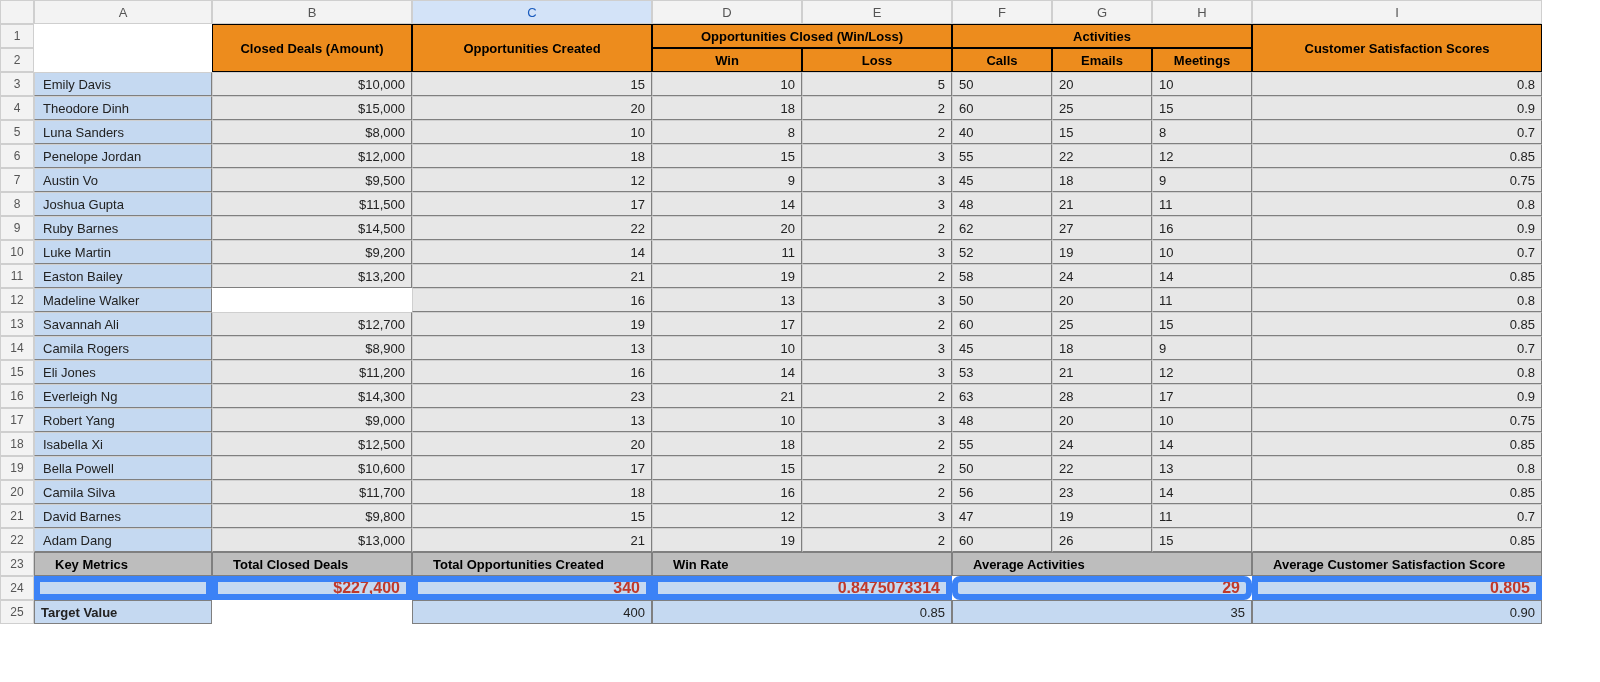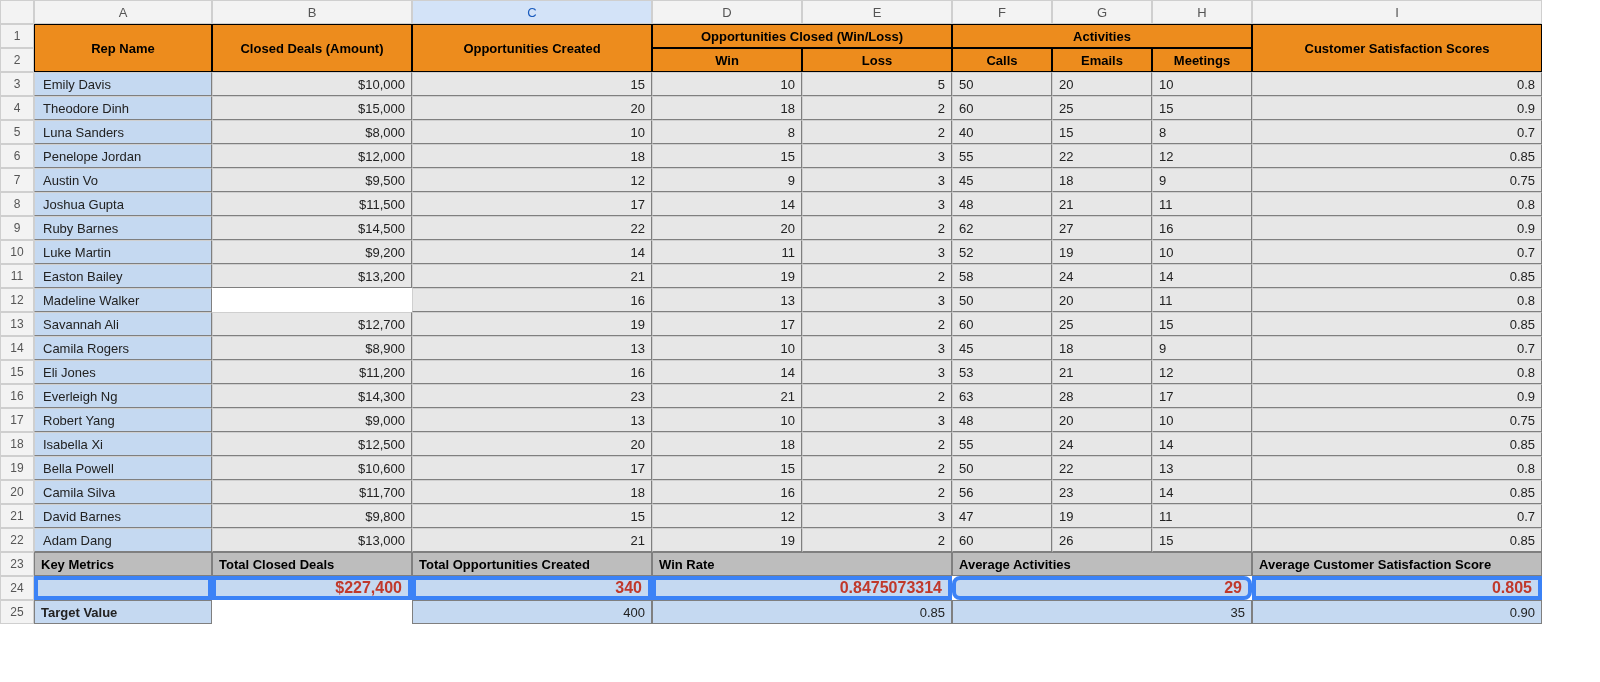--- a/index.html
+++ b/index.html
@@ -62,25 +62,25 @@
     background: #e7e7e7;
     border-right: 1px solid #7f7f7f;
     border-bottom: 1px solid #7f7f7f;
   }
   .right { justify-content: flex-end; }
   .metrics-hdr {
     background: #bdbdbd;
     color: #000;
     font-weight: bold;
     border: 1px solid #7f7f7f;
-    padding-left: 6px;
+    padding-left: 20px;
   }
   .total-row {
     background: #c5d9f1;
-    border: 4px solid #3b82f6;
+    border: 6px solid #3b82f6;
   }
   .total-val {
     color: #c0392b;
     font-weight: bold;
     justify-content: flex-end;
     font-size: 16px;
   }
   .target-row {
     background: #c5d9f1;
     border: 1px solid #7f7f7f;
@@ -119,21 +119,20 @@
     <div class="cell rowhdr" style="grid-area: 17 / 1 / 18 / 2;">16</div>
     <div class="cell rowhdr" style="grid-area: 18 / 1 / 19 / 2;">17</div>
     <div class="cell rowhdr" style="grid-area: 19 / 1 / 20 / 2;">18</div>
     <div class="cell rowhdr" style="grid-area: 20 / 1 / 21 / 2;">19</div>
     <div class="cell rowhdr" style="grid-area: 21 / 1 / 22 / 2;">20</div>
     <div class="cell rowhdr" style="grid-area: 22 / 1 / 23 / 2;">21</div>
     <div class="cell rowhdr" style="grid-area: 23 / 1 / 24 / 2;">22</div>
     <div class="cell rowhdr" style="grid-area: 24 / 1 / 25 / 2;">23</div>
     <div class="cell rowhdr" style="grid-area: 25 / 1 / 26 / 2;">24</div>
     <div class="cell rowhdr" style="grid-area: 26 / 1 / 27 / 2;">25</div>
-    <div class="cell orange" style="grid-area: 2 / 2 / 4 / 3;">Rep Name</div>
     <div class="cell orange" style="grid-area: 2 / 3 / 4 / 4;">Closed Deals (Amount)</div>
     <div class="cell orange" style="grid-area: 2 / 4 / 4 / 5;">Opportunities Created</div>
     <div class="cell orange" style="grid-area: 2 / 5 / 3 / 7;">Opportunities Closed (Win/Loss)</div>
     <div class="cell orange" style="grid-area: 3 / 5 / 4 / 6;">Win</div>
     <div class="cell orange" style="grid-area: 3 / 6 / 4 / 7;">Loss</div>
     <div class="cell orange" style="grid-area: 2 / 7 / 3 / 10;">Activities</div>
     <div class="cell orange" style="grid-area: 3 / 7 / 4 / 8;">Calls</div>
     <div class="cell orange" style="grid-area: 3 / 8 / 4 / 9;">Emails</div>
     <div class="cell orange" style="grid-area: 3 / 9 / 4 / 10;">Meetings</div>
     <div class="cell orange" style="grid-area: 2 / 10 / 4 / 11;">Customer Satisfaction Scores</div>

